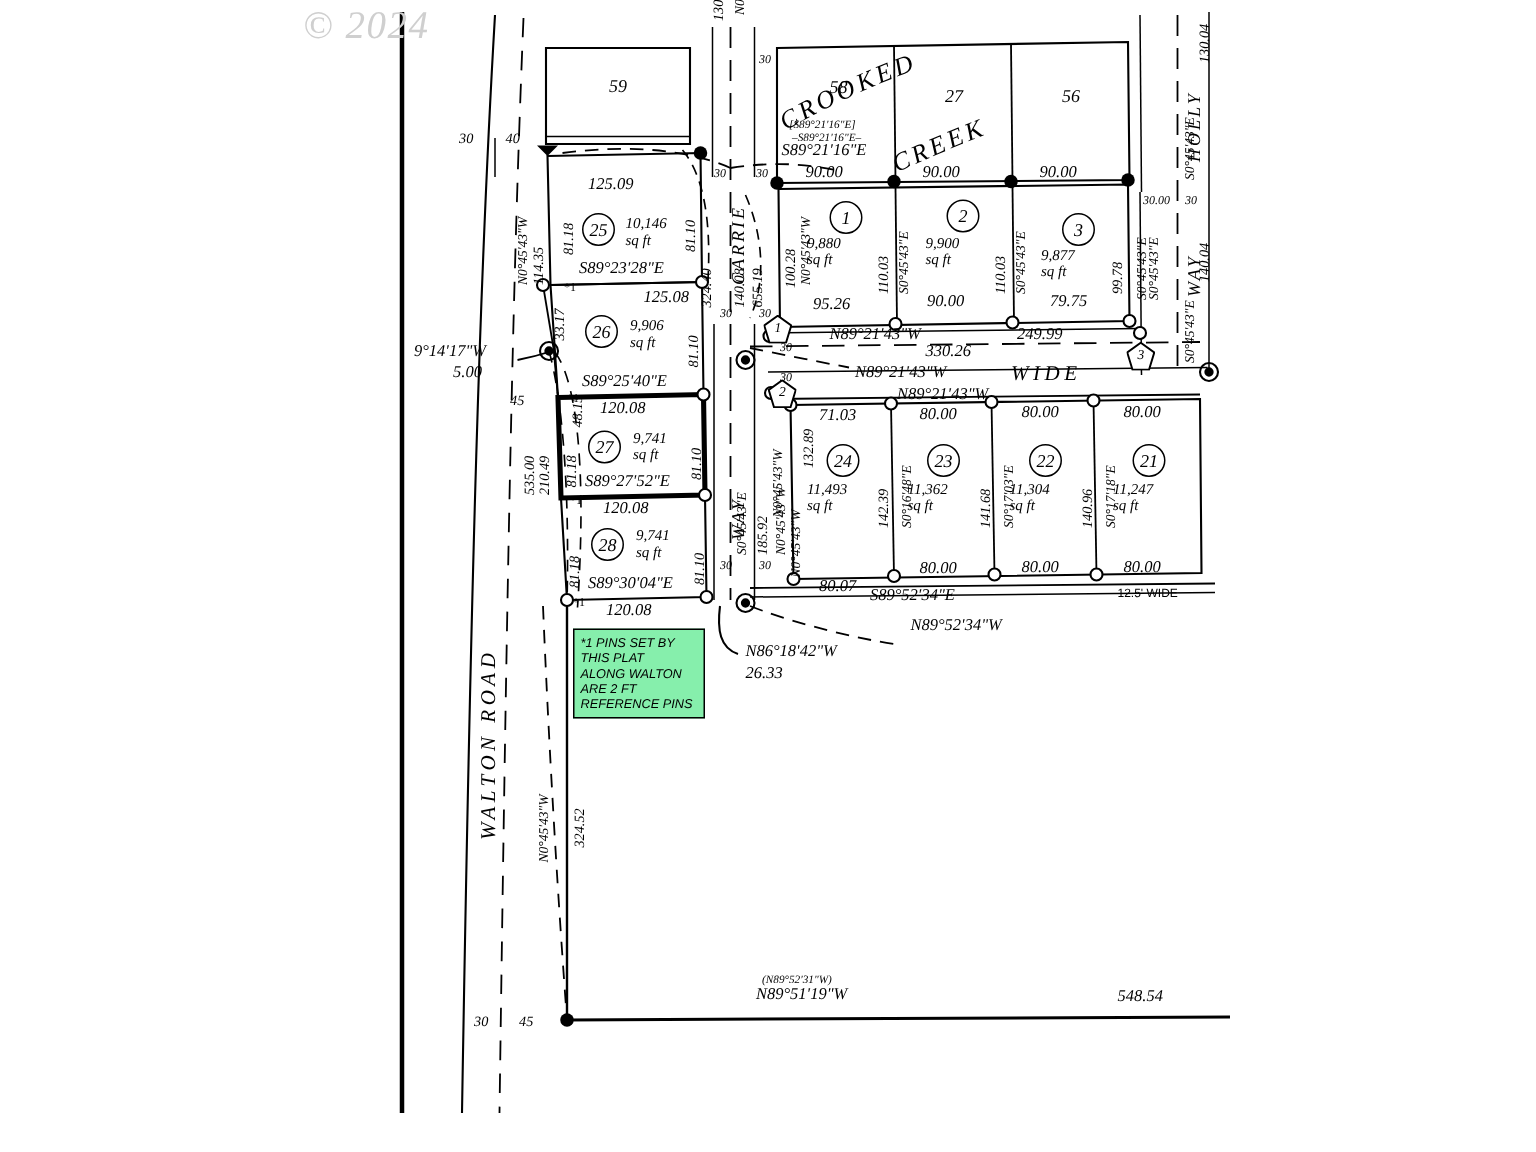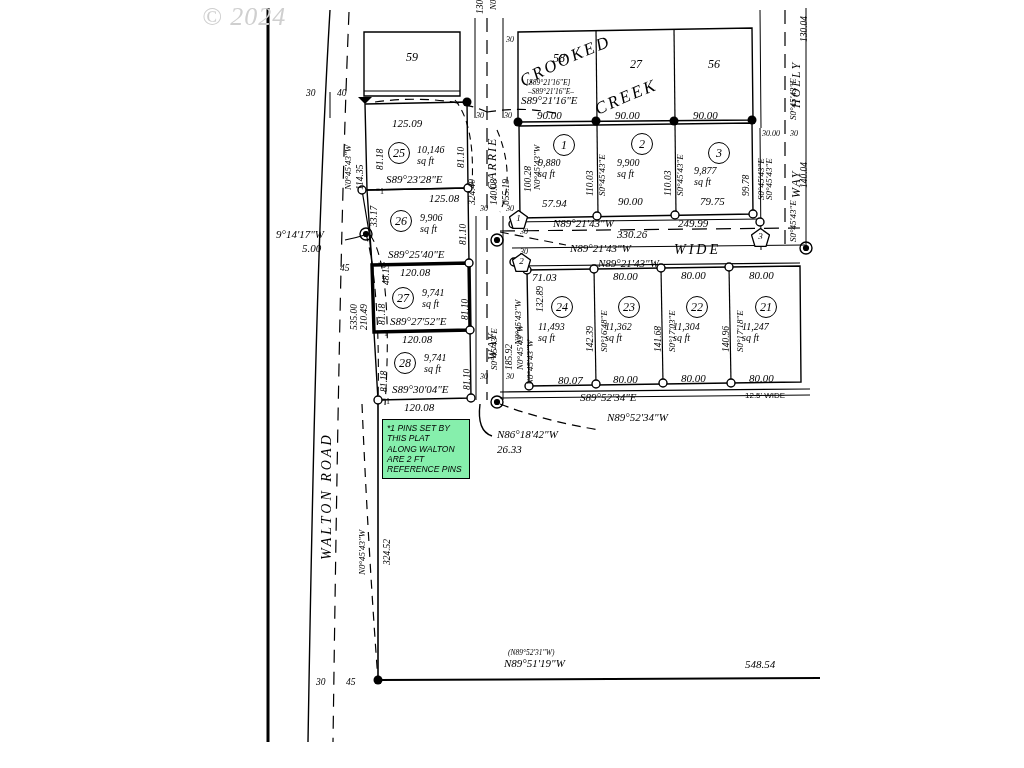--- a/index.html
+++ b/index.html
@@ -315,56 +315,56 @@
 
   <div class="lbl brg-s rot90" style="left:533px;top:190px;">N0°45'43"W</div>
   <div class="lbl dim-s rot90" style="left:524px;top:192px;">100.28</div>
   <div class="lbl dim-s rot90" style="left:586px;top:196px;">110.03</div>
   <div class="lbl brg-s rot90" style="left:598px;top:196px;">S0°45'43"E</div>
   <div class="lbl dim-s rot90" style="left:664px;top:196px;">110.03</div>
   <div class="lbl brg-s rot90" style="left:676px;top:196px;">S0°45'43"E</div>
   <div class="lbl dim-s rot90" style="left:742px;top:196px;">99.78</div>
   <div class="lbl brg-s rot90" style="left:757px;top:200px;">S0°45'43"E</div>
 
-  <div class="lbl dim" style="left:542px;top:198px;">57.94</div>
+  <div class="lbl dim" style="left:542px;top:198px;">95.26</div>
   <div class="lbl dim" style="left:618px;top:196px;">90.00</div>
   <div class="lbl dim" style="left:700px;top:196px;">79.75</div>
 
   <div class="lbl brg" style="left:553px;top:218px;">N89°21'43"W</div>
   <div class="lbl dim" style="left:678px;top:218px;">249.99</div>
   <div class="lbl dim" style="left:617px;top:229px;">330.26</div>
   <div class="lbl brg" style="left:570px;top:243px;">N89°21'43"W</div>
   <div class="lbl brg" style="left:598px;top:258px;">N89°21'43"W</div>
   <div class="lbl dim-xs" style="left:520px;top:228px;">30</div>
   <div class="lbl dim-xs" style="left:520px;top:248px;">30</div>
 
   <div class="lbl dim-s rot90" style="left:800px;top:42px;">130.04</div>
   <div class="lbl brg-s rot90" style="left:789px;top:120px;">S0°45'43"E</div>
   <div class="lbl dim-xs" style="left:762px;top:130px;">30.00</div>
   <div class="lbl dim-xs" style="left:790px;top:130px;">30</div>
   <div class="lbl dim-s rot90" style="left:800px;top:188px;">140.04</div>
   <div class="lbl brg-s rot90" style="left:789px;top:242px;">S0°45'43"E</div>
   <div class="lbl brg-s rot90" style="left:765px;top:200px;">S0°45'43"E</div>
 
-  <div class="lbl dim" style="left:532px;top:272px;">71.03</div>
+  <div class="lbl dim" style="left:546px;top:272px;">71.03</div>
   <div class="lbl dim" style="left:613px;top:271px;">80.00</div>
   <div class="lbl dim" style="left:681px;top:270px;">80.00</div>
   <div class="lbl dim" style="left:749px;top:270px;">80.00</div>
 
   <div class="lbl dim-s rot90" style="left:536px;top:312px;">132.89</div>
   <div class="lbl brg-s rot90" style="left:526px;top:385px;">N0°45'43"W</div>
   <div class="lbl brg-s rot90" style="left:514px;top:345px;">N0°45'43"W</div>
   <div class="lbl dim-s rot90" style="left:586px;top:352px;">142.39</div>
   <div class="lbl brg-s rot90" style="left:600px;top:352px;">S0°16'48"E</div>
   <div class="lbl dim-s rot90" style="left:654px;top:352px;">141.68</div>
   <div class="lbl brg-s rot90" style="left:668px;top:352px;">S0°17'03"E</div>
   <div class="lbl dim-s rot90" style="left:722px;top:352px;">140.96</div>
   <div class="lbl brg-s rot90" style="left:736px;top:352px;">S0°17'18"E</div>
 
-  <div class="lbl dim" style="left:546px;top:375px;margin-left:12px;">80.07</div>
+  <div class="lbl dim" style="left:546px;top:386px;">80.07</div>
   <div class="lbl dim" style="left:613px;top:374px;">80.00</div>
   <div class="lbl dim" style="left:681px;top:373px;">80.00</div>
   <div class="lbl dim" style="left:749px;top:373px;">80.00</div>
 
   <div class="lbl brg" style="left:580px;top:392px;">S89°52'34"E</div>
   <div class="lbl dim-xs" style="left:745px;top:392px;font-family:'Liberation Sans',sans-serif;font-style:normal;text-align:right;">12.5'   WIDE</div>
   <div class="lbl brg" style="left:607px;top:412px;">N89°52'34"W</div>
 
   <div class="lbl brg" style="left:497px;top:429px;">N86°18'42"W</div>
   <div class="lbl dim" style="left:497px;top:444px;">26.33</div>

